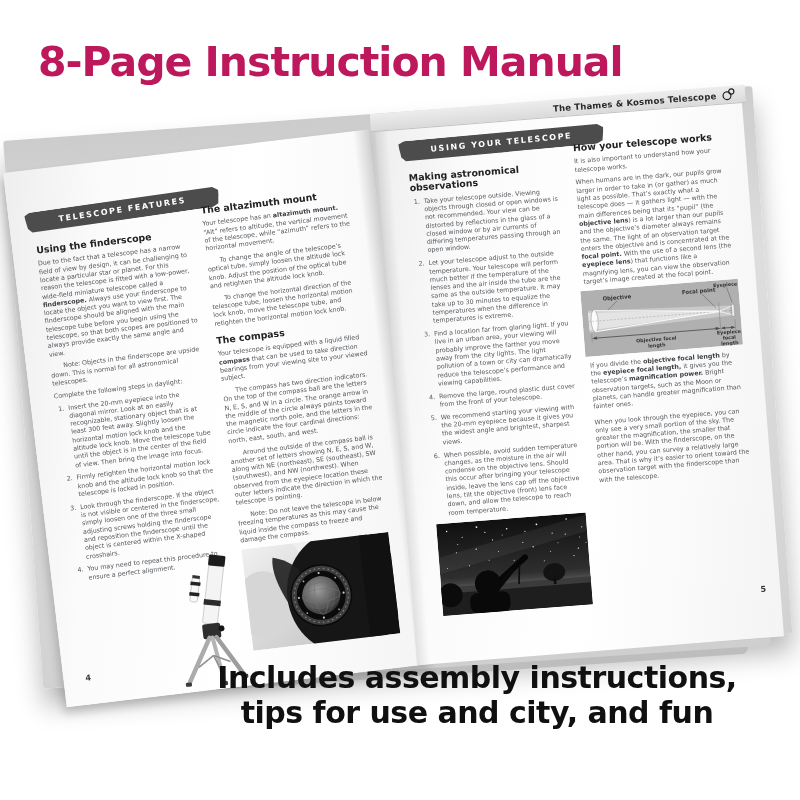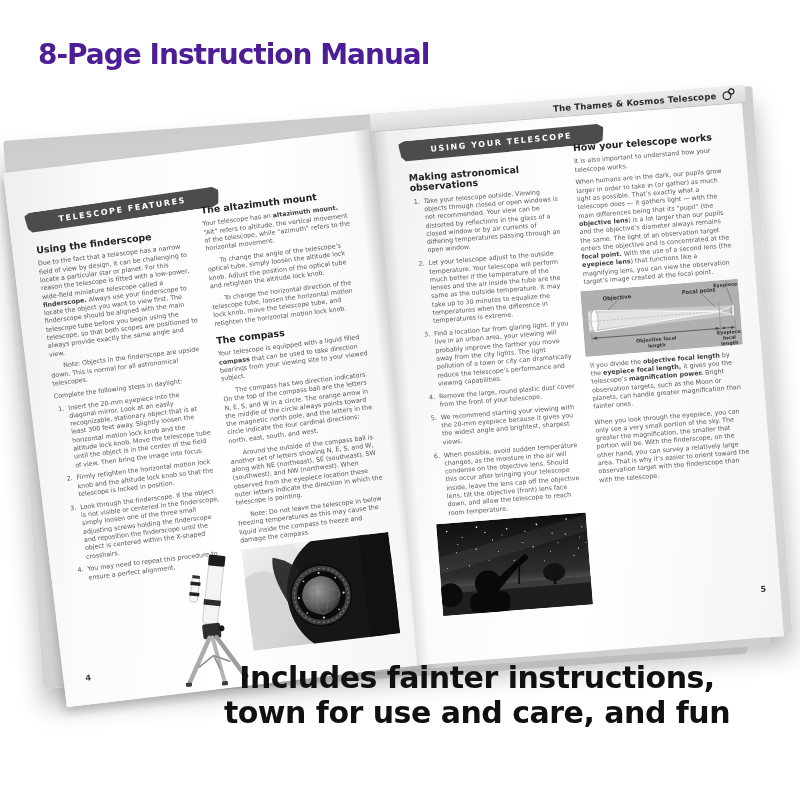--- a/index.html
+++ b/index.html
@@ -3,21 +3,21 @@
 <meta charset="utf-8">
 <style>
   html,body{margin:0;padding:0;}
   body{
     width:800px;height:800px;position:relative;overflow:hidden;
     background:#ffffff;
     font-family:"DejaVu Sans","Liberation Sans",sans-serif;
   }
   .main-title{
     position:absolute;left:38px;top:38px;margin:0;
-    font-size:28px;font-weight:800;color:#4c1d95;letter-spacing:-1px;
+    font-size:41px;font-weight:800;color:#be185d;letter-spacing:-1px;
   }
   .tagline{
     position:absolute;left:168px;top:660px;width:618px;
     text-align:center;font-size:30px;font-weight:800;color:#101010;
     line-height:1.18;letter-spacing:-0.5px;
   }
   
   .booklet{
     position:absolute;left:28px;top:128px;width:736px;height:538px;
     transform:rotate(-4.5deg);
@@ -307,15 +307,15 @@
         <p><span>If you divide the </span><b>objective focal length</b><span> by the </span><b>eyepiece focal length,</b><span> it gives you the telescope’s </span><b>magnification power.</b><span> Bright observation targets, such as the Moon or planets, can handle greater magnification than fainter ones.</span></p>
         <p style="margin-top:7px;">When you look through the eyepiece, you can only see a very small portion of the sky. The greater the magnification, the smaller that portion will be. With the finderscope, on the other hand, you can survey a relatively large area. That is why it’s easier to orient toward the observation target with the finderscope than with the telescope.</p>
       </div>
 
       <div class="pagenum pn5">5</div>
     </div>
   </div>
 </div>
 
 <div class="tagline">
-  <div>Includes fainter instructions,</div>
-  <div>town for use and care, and fun</div>
+  <div>Includes assembly instructions,</div>
+  <div>tips for use and city, and fun</div>
 </div>
 
 </body></html>

